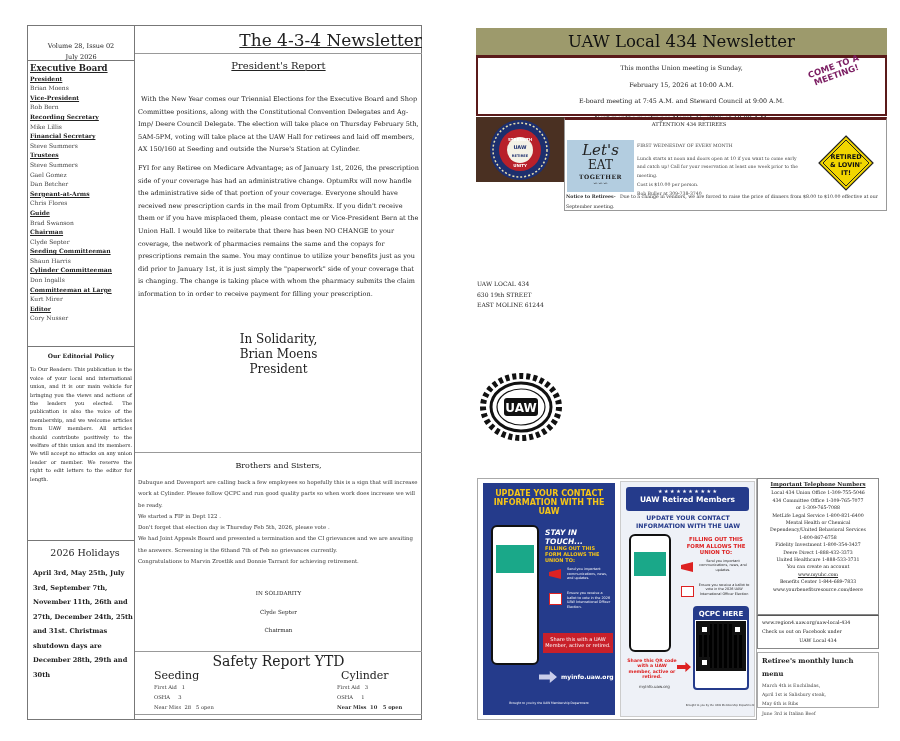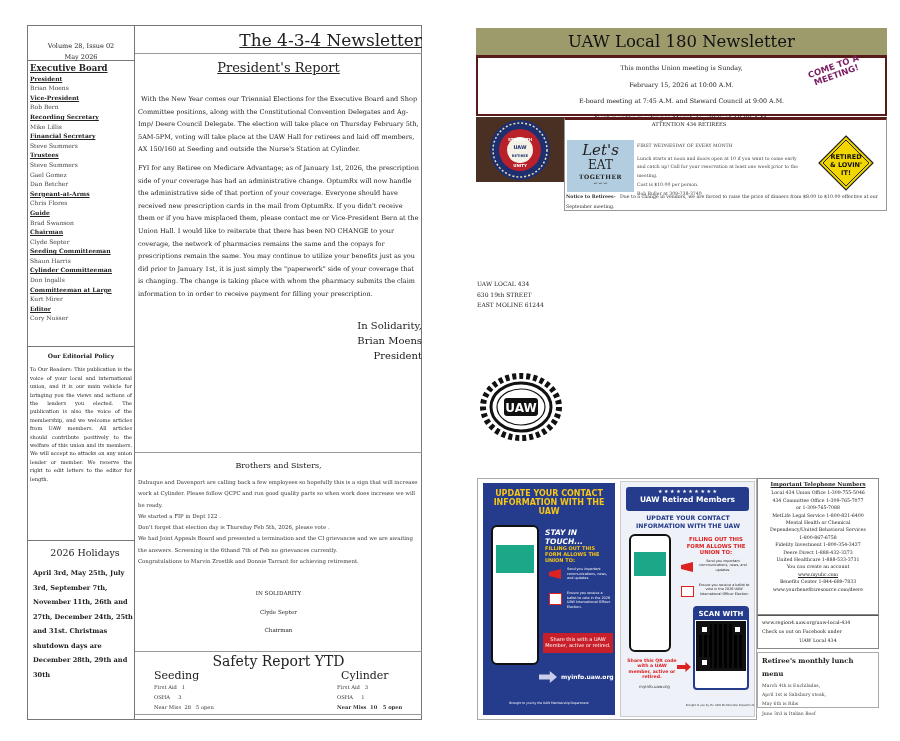--- a/index.html
+++ b/index.html
@@ -13,24 +13,24 @@
 .exec .role{font-weight:bold;text-decoration:underline}
 .exec .name{color:#444}
 .policy{left:27px;top:346px;width:108px;height:195px;border-top:1px solid #777;border-bottom:1px solid #777;font-size:5.1px;line-height:8.4px;padding:3px 3px}
 .policy .h{text-align:center;font-weight:bold;font-size:6px;margin-bottom:5px;margin-top:2px}
 .policy p{text-align:justify}
 .holidays{left:27px;top:541px;width:116px;height:179px;padding:6px 6px}
 .holidays .h{font-size:9.5px;text-align:center;margin-bottom:8px}
 .holidays .b{font-weight:bold;font-size:6.6px;line-height:14.5px}
 .main-title{left:135px;top:30px;width:287px;text-align:right;font-size:17px;text-decoration:underline;font-weight:normal}
 .sep{height:0;border-top:1px solid #999}
-.pres-title{left:135px;top:60px;width:287px;text-align:center;font-size:13px;text-decoration:underline}
+.pres-title{left:135px;top:60px;width:287px;text-align:center;font-size:10px;text-decoration:underline}
 .pres-body{left:138px;top:93px;width:282px;font-size:6.5px;line-height:12.6px}
 .pres-body p{margin-bottom:6px}
-.sign{left:135px;top:318px;width:287px;text-align:right;font-size:10px;line-height:15px}
+.sign{left:135px;top:332px;width:287px;text-align:center;font-size:12px;line-height:15px}
 .bro-title{left:135px;top:461px;width:287px;text-align:center;font-size:8px}
 .bro-body{left:138px;top:477px;width:282px;font-size:5.4px;line-height:11.3px;color:#333}
 .chair{left:135px;top:584px;width:287px;text-align:center;font-size:5.6px;line-height:18.5px}
 .safety-title{left:135px;top:653px;width:287px;text-align:center;font-size:14px}
 .safe-col{font-size:5.2px;line-height:10px;color:#333}
 .safe-col .h{font-size:11px;line-height:13px;color:#222}
 
 .banner{left:476px;top:28px;width:411px;height:28px;background:#9d9a6c;text-align:center;font-size:16.5px;line-height:28px;color:#111}
 .meeting{left:476px;top:55px;width:411px;height:61px;border:2px solid #5a1a1a;border-top:3px solid #5a1a1a;text-align:center;font-size:6.3px;line-height:16.5px;padding-top:2px}
 .come{left:800px;top:62px;transform:rotate(-20deg);color:#7c1e63;font-family:"DejaVu Sans",sans-serif;font-weight:bold;font-size:8.5px;line-height:9px;text-align:center}
@@ -53,21 +53,21 @@
 .lunch .i{font-size:4.6px;line-height:9.2px;color:#444}
 </style>
 </head>
 <body>
 
 <div class="abs page-left"></div>
 <div class="abs sidebar"></div>
 
 <div class="abs vol-box">
   <div>Volume 28, Issue 02</div>
-  <div>May 2026</div>
+  <div>July 2026</div>
 </div>
 
 <div class="abs exec" id="exec">
   <div class="h">Executive Board</div>
   <div id="exec-list">
       <div class="role">President</div>
       <div class="name">Brian Moens</div>
       <div class="role">Vice-President</div>
       <div class="name">Rob Bern</div>
       <div class="role">Recording Secretary</div>
@@ -143,21 +143,21 @@
   <div style="white-space:pre">Near Miss  28   5 open</div>
 </div>
 <div class="abs safe-col" style="left:337px;top:669px">
   <div class="h" style="padding-left:4px">Cylinder</div>
   <div style="white-space:pre">First Aid   3</div>
   <div style="white-space:pre">OSHA     1</div>
   <div style="white-space:pre;font-weight:bold">Near Miss  10   5 open</div>
 </div>
 <div class="abs sep" style="left:135px;top:714px;width:287px"></div>
 
-<div class="abs banner">UAW Local 180 Newsletter</div>
+<div class="abs banner">UAW Local 434 Newsletter</div>
 
 <div class="abs meeting">
   <div>This months Union meeting is Sunday,</div>
   <div>February 15, 2026 at 10:00 A.M.</div>
   <div>E-board meeting at 7:45 A.M. and Steward Council at 9:00 A.M.</div>
   <div>Next months meeting is March 15, 2026 at 10:00 A.M.</div>
 </div>
 <div class="abs come" style="width:70px">COME TO A MEETING!</div>
 
 <div class="abs emblem-bg">
@@ -245,21 +245,21 @@
   <div class="abs" style="left:3px;top:32px;width:128px;color:#253b8b;font-weight:bold;font-size:6.2px;line-height:7.5px;text-align:center">UPDATE YOUR CONTACT INFORMATION WITH THE UAW</div>
   <div class="abs" style="left:8px;top:52px;width:42px;height:118px;background:#fff;border:2px solid #111;border-radius:6px">
     <div style="margin:16px 3px 0;height:24px;background:#1aa889"></div>
   </div>
   <div class="abs" style="left:60px;top:54px;width:70px;color:#d22;font-weight:bold;font-size:5.4px;line-height:6.5px;text-align:center">FILLING OUT THIS FORM ALLOWS THE UNION TO:</div>
   <div class="abs" style="left:60px;top:80px;width:12px;height:10px;background:#d22;clip-path:polygon(0 30%,100% 0,100% 100%,0 70%)"></div>
   <div class="abs" style="left:76px;top:77px;width:52px;font-size:3.4px;line-height:4.4px;text-align:center">Send you important communications, news, and updates.</div>
   <div class="abs" style="left:60px;top:104px;width:13px;height:11px;background:#fff;border:1px solid #d22"></div>
   <div class="abs" style="left:76px;top:101px;width:54px;font-size:3.4px;line-height:4.4px;text-align:center">Ensure you receive a ballot to vote in the 2026 UAW International Officer Election</div>
   <div class="abs" style="left:72px;top:124px;width:56px;height:84px;border:2px solid #253b8b;border-radius:4px;background:#fff">
-    <div style="background:#253b8b;color:#fff;font-size:7px;font-weight:bold;text-align:center;line-height:12px">SCAN WITH</div>
+    <div style="background:#253b8b;color:#fff;font-size:7px;font-weight:bold;text-align:center;line-height:12px">QCPC HERE</div>
     <div style="margin:4px auto 0;width:44px;height:44px;background:repeating-linear-gradient(90deg,#111 0 3px,#fff 3px 5px),#111;background-blend-mode:multiply;outline:3px solid #111;position:relative">
       <div style="position:absolute;left:0;top:0;width:11px;height:11px;border:3px solid #111;background:#fff"></div>
       <div style="position:absolute;right:0;top:0;width:11px;height:11px;border:3px solid #111;background:#fff"></div>
       <div style="position:absolute;left:0;bottom:0;width:11px;height:11px;border:3px solid #111;background:#fff"></div>
     </div>
   </div>
   <div class="abs" style="left:6px;top:176px;width:50px;color:#d22;font-weight:bold;font-size:4.6px;line-height:5.4px;text-align:center">Share this QR code with a UAW member, active or retired.</div>
   <div class="abs" style="left:56px;top:180px;width:14px;height:10px;background:#d22;clip-path:polygon(0 30%,60% 30%,60% 0,100% 50%,60% 100%,60% 70%,0 70%)"></div>
   <div class="abs" style="left:18px;top:202px;font-size:4px;color:#333">myinfo.uaw.org</div>
   <div class="abs" style="left:64px;top:222px;width:70px;font-size:2.6px;color:#333;text-align:center">Brought to you by the UAW Membership Department</div>

